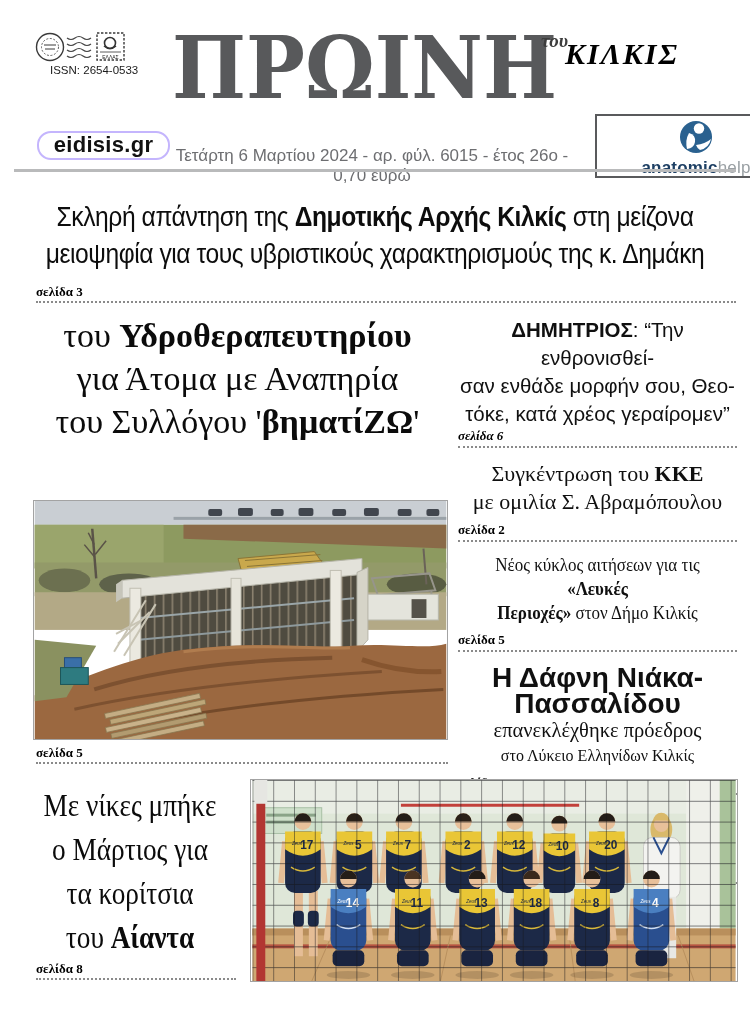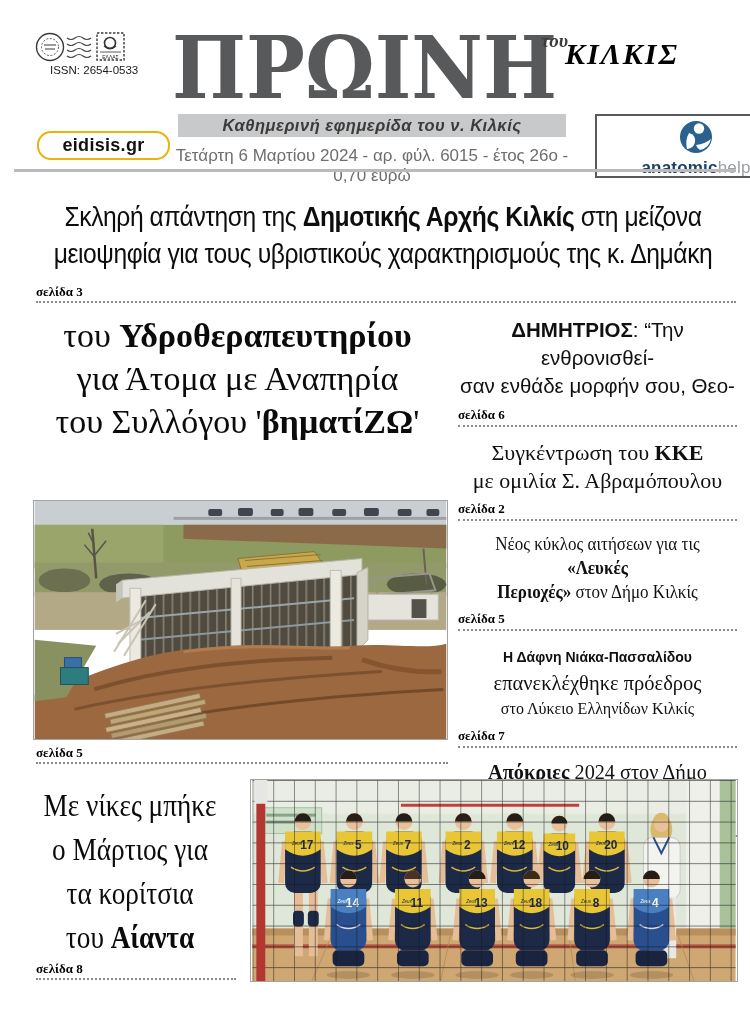--- a/index.html
+++ b/index.html
@@ -14,22 +14,22 @@
   .lead-line{width:750px;text-align:center;font-size:28px;line-height:37px;color:#0d0d0d;
              letter-spacing:-.5px;}
   .mainhead{font-family:"Liberation Serif",serif;font-size:34px;line-height:43px;color:#0b0b0b;}
   .story{color:#101010;}
   .s-sans{font-size:20.5px;line-height:28px;}
   .s-serif{font-family:"Liberation Serif",serif;}
   .bottomhead{font-family:"Liberation Serif",serif;font-size:31px;line-height:44px;color:#0b0b0b;}
   .subtitlebar{background:#c8c9cb;color:#3b3b3b;font-style:italic;font-weight:bold;
                font-size:16.5px;line-height:23px;text-align:center;letter-spacing:.5px;}
   .dateline{color:#6d6e71;font-size:17px;text-align:center;}
-  .pill{border:2px solid #eab308;border-radius:14px;text-align:center;
-        font-weight:bold;font-size:18px;line-height:24px;letter-spacing:.3px;}
+  .pill{border:2px solid #c4b5fd;border-radius:14px;text-align:center;
+        font-weight:bold;font-size:22px;line-height:24px;letter-spacing:.3px;}
   .adbox{border:2px solid #595a5c;background:#fff;text-align:center;}
   .adtext{font-size:17px;letter-spacing:.2px;}
   .adtext b{color:#1d3f63;}
   .adtext span{color:#9aa0a4;}
   .photoframe{border:1px solid #a3a3a3;box-sizing:border-box;}
   .issn{font-size:11.5px;color:#1a1a1a;}
   .kilkis{font-family:"Liberation Serif",serif;font-style:italic;font-weight:bold;
           font-size:30px;letter-spacing:2px;color:#000;}
   .tou{font-family:"Liberation Serif",serif;font-style:italic;font-weight:bold;
        font-size:19px;color:#3d3d3d;}
@@ -57,39 +57,38 @@
   </svg>
 
   <div class="abs issn" style="left:34px;top:64px;margin-left:16px;">ISSN: 2654-0533</div>
 
   <svg class="abs" style="left:170px;top:24px;" width="392" height="82" viewBox="0 0 392 82">
     <text x="2" y="74" font-family="DejaVu Serif, serif" font-weight="bold" font-size="86" fill="#58595b" textLength="385" lengthAdjust="spacingAndGlyphs">ΠΡΩΙΝΗ</text>
   </svg>
   <div class="abs tou" style="left:541px;top:30px;">του</div>
   <div class="abs kilkis" style="left:565px;top:37px;">ΚΙΛΚΙΣ</div>
 
-  <div class="abs subtitlebar" style="left:178px;top:114px;width:388px;height:23px;">Καθημερινή εφημερίδα του ν. Κιλκίς</div>
 
   <div class="abs dateline" style="left:168px;top:146px;width:408px;">Τετάρτη 6 Μαρτίου 2024 - αρ. φύλ. 6015 - έτος 26ο - 0,70 ευρώ</div>
 
   <div class="abs pill" style="left:37px;top:131px;width:129px;height:25px;">eidisis.gr</div>
 
   <div class="abs adbox" style="left:595px;top:114px;width:118px;height:60px;padding-left:40px;">
     <svg width="118" height="38" viewBox="0 0 118 38">
       <circle cx="59" cy="21" r="16" fill="#2a618f"></circle>
       <circle cx="62" cy="12.5" r="5.2" fill="#ffffff"></circle>
       <path d="M52 17 q7 2 6 9 q-1 6 -8 7 q-2 -9 2 -16 Z" fill="#ffffff"></path>
       <path d="M59 29 q9 -1 15 -6 q-2 9 -11 11 q-3 -2 -4 -5 Z" fill="#ffffff"></path>
     </svg>
     <div class="adtext"><b>anatomic</b><span>help</span></div>
   </div>
 
   <div class="abs grayrule" style="left:14px;top:169px;width:722px;height:3px;"></div>
 
-  <div class="abs" style="left:0;top:198px;width:618px;padding-left:8px;">
+  <div class="abs" style="left:0;top:198px;width:618px;">
     <div class="lead-line cx88"><span>Σκληρή απάντηση της </span><b>Δημοτικής Αρχής Κιλκίς</b><span> στη μείζονα</span></div>
     <div class="lead-line cx88">μειοψηφία για τους υβριστικούς χαρακτηρισμούς της κ. Δημάκη</div>
   </div>
   <div class="abs pageref" style="left:36px;top:284px;">σελίδα 3</div>
   <div class="abs dotrule" style="left:36px;top:301px;width:700px;"></div>
 
   <div class="abs center" style="left:25px;top:314px;width:425px;">
     <div class="mainhead"><span>του </span><b>Υδροθεραπευτηρίου</b></div>
     <div class="mainhead">για Άτομα με Αναπηρία</div>
     <div class="mainhead"><span>του Συλλόγου '</span><b>βηματίΖΩ</b><span>'</span></div>
@@ -184,40 +183,41 @@
   </svg>
 
   <div class="abs pageref" style="left:36px;top:745px;">σελίδα 5</div>
   <div class="abs dotrule" style="left:36px;top:762px;width:412px;"></div>
 
   <div class="abs" style="left:458px;top:316px;width:279px;">
 
     <div class="story center">
       <div class="s-sans"><b>ΔΗΜΗΤΡΙΟΣ</b><span>: “Την ενθρονισθεί-</span></div>
       <div class="s-sans">σαν ενθάδε μορφήν σου, Θεο-</div>
+      <div class="s-sans">τόκε, κατά χρέος γεραίρομεν”</div>
     </div>
-    <div class="pageref" style="margin-top:7px;">σελίδα 6</div>
+    <div class="pageref" style="font-style:italic;">σελίδα 6</div>
     <div class="dotrule" style="margin-top:2px;"></div>
 
     <div class="story center s-serif" style="margin-top:12px;font-size:22px;line-height:28px;">
       <div><span>Συγκέντρωση του </span><b>ΚΚΕ</b></div>
       <div>με ομιλία Σ. Αβραμόπουλου</div>
     </div>
     <div class="pageref" style="margin-top:6px;">σελίδα 2</div>
     <div class="dotrule" style="margin-top:2px;"></div>
 
     <div class="story center s-serif cx92" style="margin-top:11px;font-size:18.5px;line-height:24px;">
       <div><span>Νέος κύκλος αιτήσεων για τις </span><b>«Λευκές</b></div>
       <div><b>Περιοχές»</b><span> στον Δήμο Κιλκίς</span></div>
     </div>
     <div class="pageref" style="margin-top:7px;">σελίδα 5</div>
     <div class="dotrule" style="margin-top:2px;"></div>
 
     <div class="story center" style="margin-top:13px;">
-      <div class="s-sans" style="font-size:14px;line-height:26px;"><span style="font-weight:bold">Η </span><b>Δάφνη Νιάκα-Πασσαλίδου</b></div>
+      <div class="s-sans" style="font-size:28px;line-height:26px;"><span style="font-weight:bold">Η </span><b>Δάφνη Νιάκα-Πασσαλίδου</b></div>
       <div class="s-serif" style="font-size:20.5px;line-height:26px;">επανεκλέχθηκε πρόεδρος</div>
       <div class="s-serif" style="font-size:16px;line-height:26px;">στο Λύκειο Ελληνίδων Κιλκίς</div>
     </div>
     <div class="pageref" style="margin-top:6px;">σελίδα 7</div>
     <div class="dotrule" style="margin-top:2px;"></div>
 
     <div class="story center s-serif cx92" style="margin-top:11px;font-size:22px;line-height:26px;">
       <div><b>Απόκριες</b><span> 2024 στον Δήμο Κιλκίς</span></div>
     </div>
     <div class="pageref" style="margin-top:6px;">σελίδα 2</div>

